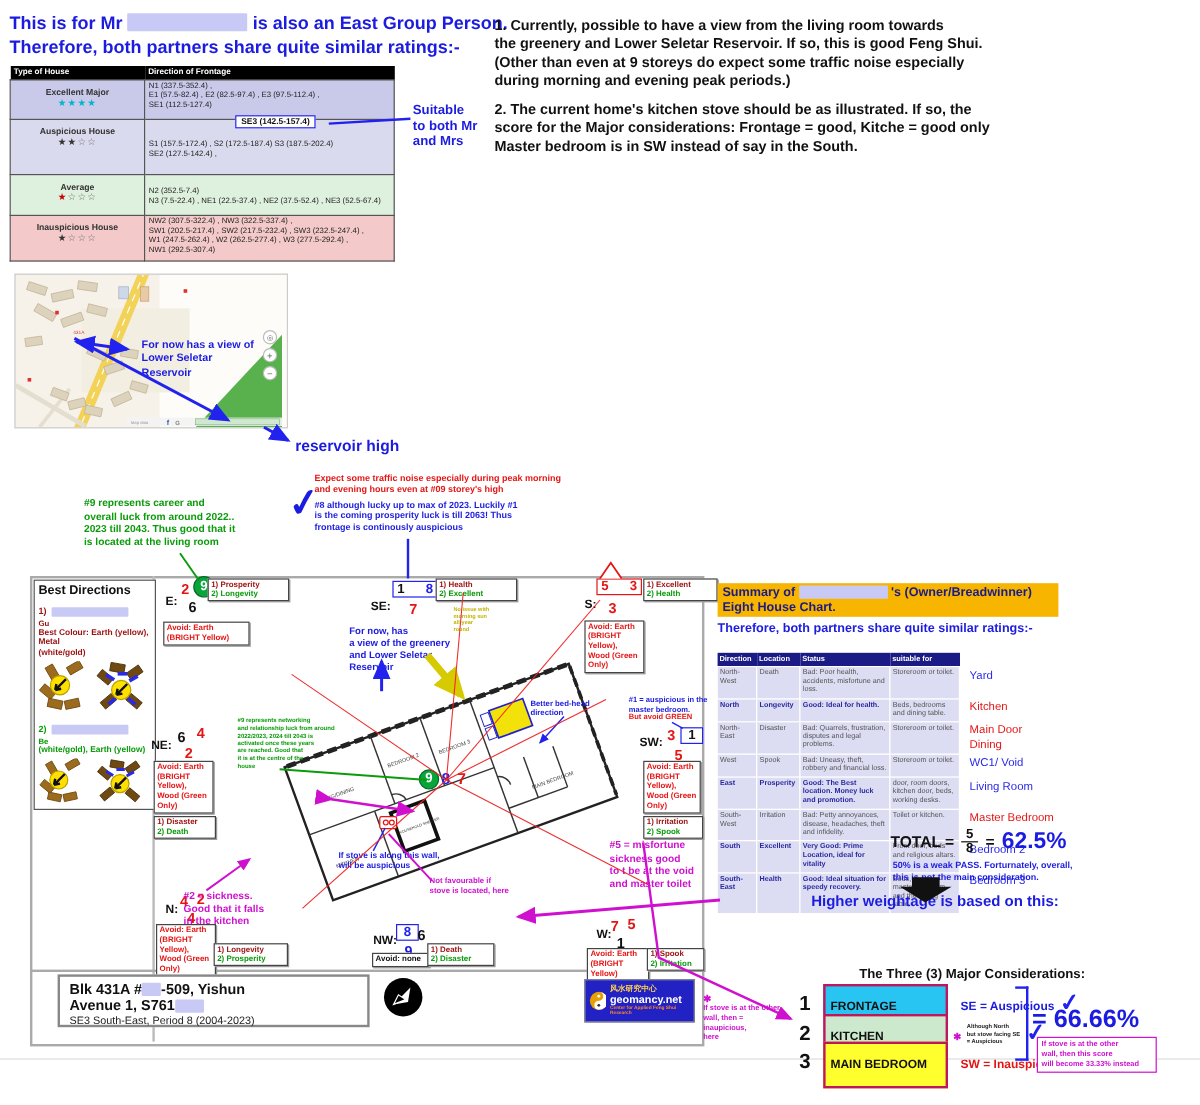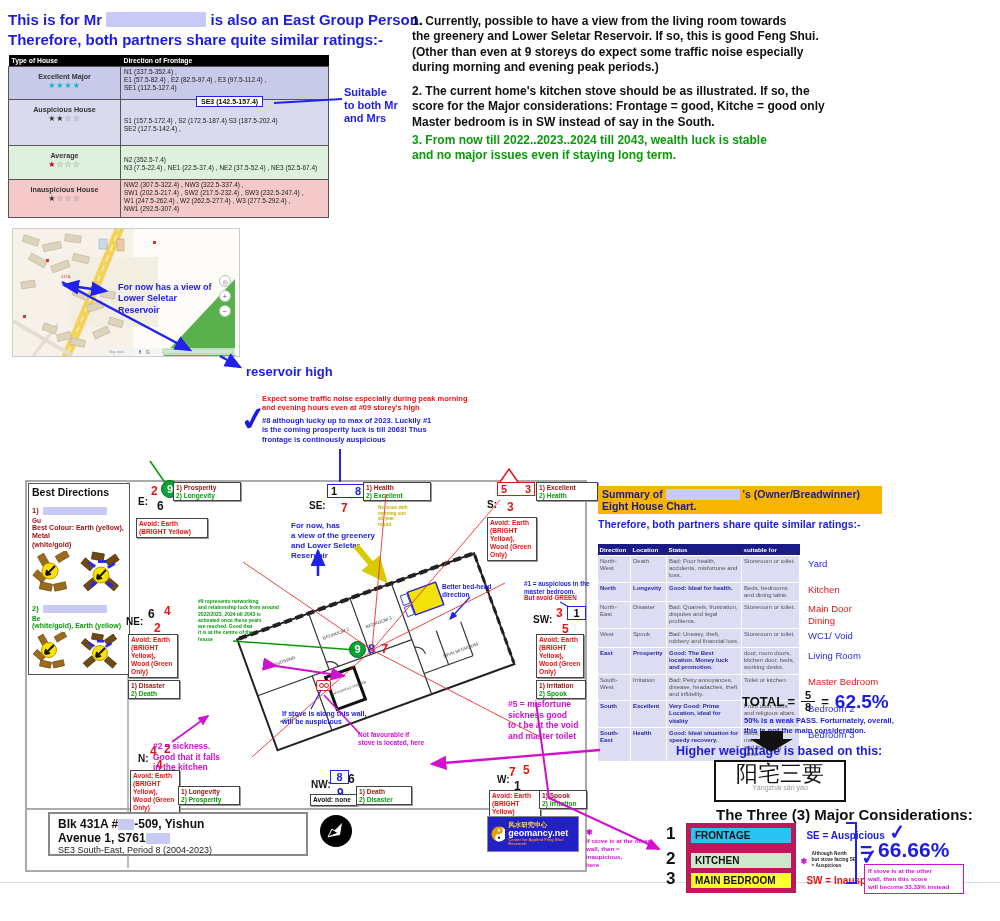--- a/index.html
+++ b/index.html
@@ -35,21 +35,21 @@
             color:#e51515;font-weight:bold;font-size:6.6px;line-height:1.2}
   .avoidbox.none{color:#111}
   
   .stable{border-collapse:collapse;table-layout:fixed;font-size:6px}
   .stable th{background:#1b1b86;color:#fff;text-align:left;padding:2px 2px;font-size:6.2px}
   .stable td{background:#dcdcf2;border:1px solid #fff;padding:2px 2px;vertical-align:top;color:#555;line-height:1.2}
   .stable tr.good .c-dir,.stable tr.good .c-loc,.stable tr.good .c-status{color:#2a2aa0;font-weight:bold}
   .stable td.roomcell{background:transparent;border:none;font-size:9.5px;font-weight:normal;white-space:pre-line;padding-left:8px}
   .stable td.roomcell.blue{color:#2a2ae6}.stable td.roomcell.red{color:#e51515}
   .cons-num{font-size:17px;font-weight:bold;color:#111;width:16px;display:inline-block}
-  .cons-label{display:inline-block;width:92px;border:5px solid #be185d;padding:2px 4px;font-size:10px;font-weight:bold;color:#111;margin-left:4px}
+  .cons-label{display:inline-block;width:92px;border:2px solid #be185d;padding:12px 4px;font-size:10px;font-weight:bold;color:#111;margin-left:4px}
   .check{color:#2222ee;font-size:20px;font-weight:bold;transform:rotate(-6deg);display:inline-block}
   .ast{color:#cf10cf;font-size:8px;font-weight:bold}
   .logo-blue{background:#2121c4;border:1px solid #888;display:flex;align-items:center;padding:2px 3px;gap:3px}
 </style>
 </head>
 <body>
 
 <div id="page">
 
   <div class="abs b blue" style="left:8px;top:10px;font-size:15px;line-height:1.35">
@@ -112,22 +112,20 @@
 to both Mr
 and Mrs</div>
 
   <div class="abs b pre" style="left:412px;top:14px;font-size:12px;line-height:1.28;color:#111">1. Currently, possible to have a view from the living room towards
 the greenery and Lower Seletar Reservoir. If so, this is good Feng Shui.
 (Other than even at 9 storeys do expect some traffic noise especially
 during morning and evening peak periods.)</div>
   <div class="abs b pre" style="left:412px;top:84px;font-size:12px;line-height:1.28;color:#111">2. The current home's kitchen stove should be as illustrated. If so, the
 score for the Major considerations: Frontage = good, Kitche = good only
 Master bedroom is in SW instead of say in the South.</div>
-  <div class="abs b pre green" style="left:412px;top:133px;font-size:12px;line-height:1.28">3. From now till 2022..2023..2024 till 2043, wealth luck is stable
-and no major issues even if staying long term.</div>
 
 
   <div class="abs" style="left:12px;top:228px;width:226px;height:127px;border:1px solid #ccc;background:#f6f2ea;overflow:hidden">
     <svg width="226" height="127">
       <rect x="120" y="0" width="106" height="127" fill="#fdfcf8"></rect>
       <rect x="55" y="28" width="90" height="70" fill="#f3eee2"></rect>
       <line x1="108" y1="-4" x2="52" y2="131" stroke="#f3d258" stroke-width="9"></line>
       <line x1="108" y1="-4" x2="52" y2="131" stroke="#fff" stroke-width="1" stroke-dasharray="6 5"></line>
       <line x1="0" y1="92" x2="58" y2="126" stroke="#e4ded0" stroke-width="4"></line>
       <line x1="20" y1="127" x2="45" y2="95" stroke="#e4ded0" stroke-width="3"></line>
@@ -173,20 +171,24 @@
   <div class="abs b blue pre" style="left:118px;top:282px;font-size:9px;line-height:1.25">For now has a view of
 Lower Seletar
 Reservoir</div>
   <div class="abs b blue" style="left:246px;top:364px;font-size:13px">reservoir high</div>
 
   <div class="abs" style="left:25px;top:480px;width:558px;height:388px;border:2px solid #aaa;background:#fff"></div>
   <div class="abs" style="left:127px;top:480px;width:0;height:388px;border-left:2px solid #bbb"></div>
   <div class="abs" style="left:25px;top:808px;width:558px;height:0;border-top:2px solid #aaa"></div>
   <div class="abs" style="left:0;top:882px;width:1000px;height:0;border-top:1px solid #ddd"></div>
 
+  <div class="abs b green pre" style="left:70px;top:414px;font-size:8.5px;line-height:1.25">#9 represents career and
+overall luck from around 2022..
+2023 till 2043. Thus good that it
+is located at the living room</div>
   <div class="abs b red pre" style="left:262px;top:394px;font-size:7.5px;line-height:1.25">Expect some traffic noise especially during peak morning
 and evening hours even at #09 storey's high</div>
   <div class="abs b blue pre" style="left:262px;top:416px;font-size:7.5px;line-height:1.25">#8 although lucky up to max of 2023. Luckily #1
 is the coming prosperity luck is till 2063! Thus
 frontage is continously auspicious</div>
   <div class="abs b blue" style="left:240px;top:400px;font-size:32px;transform:rotate(-8deg)">✓</div>
 
   <div class="abs" style="left:28px;top:483px;width:102px;height:192px;border:1.5px solid #555;background:#fff;padding:2px 3px;box-sizing:border-box">
     <div class="b" style="font-size:10.5px">Best Directions</div>
     <div style="margin-top:1px"><span class="b dred" style="font-size:7.5px">1)</span>
@@ -571,25 +573,21 @@
     <span style="display:inline-flex;flex-direction:column;align-items:center;line-height:1">
       <span class="b" style="font-size:11px">5</span>
       <span class="b" style="font-size:11px;border-top:1.5px solid #111;padding:0 4px">8</span>
     </span>
     <span class="b" style="font-size:13px">=</span>
     <span class="b blue" style="font-size:19px">62.5%</span>
   </div>
   <div class="abs b blue pre" style="left:744px;top:716px;font-size:7.5px;line-height:1.3">50% is a weak PASS. Forturnately, overall,
 this is not the main consideration.</div>
   <div class="abs b blue" style="left:676px;top:744px;font-size:12.5px">Higher weightage is based on this:</div>
-  <div class="abs" style="left:714px;top:760px;width:128px;height:38px;border:2px solid #111;background:#fff;text-align:center">
-    <div style="font-size:22px;line-height:1.1;color:#111">阳宅三要</div>
-    <div style="font-size:7px;color:#999;margin-top:-2px">Yángzhái sān yào</div>
-  </div>
-  <div class="abs b" style="left:716px;top:806px;font-size:15px">The Three (3) Major Considerations:</div>
+  <div class="abs b" style="left:716px;top:806px;font-size:11px">The Three (3) Major Considerations:</div>
 
   <div class="abs" style="left:666px;top:820px">
     <span class="cons-num">1</span><span class="cons-label" style="background:#29c5f2">FRONTAGE</span>
     <span class="b blue" style="font-size:10px;margin-left:6px">SE = Auspicious</span>
     <span class="check">✓</span>
   </div>
   <div class="abs" style="left:666px;top:845px">
     <span class="cons-num">2</span><span class="cons-label" style="background:#cde9cd">KITCHEN</span>
     <span class="ast">✱</span>
     <span class="b pre" style="font-size:4.8px;display:inline-block;vertical-align:middle;line-height:1.2;color:#222">Although North

